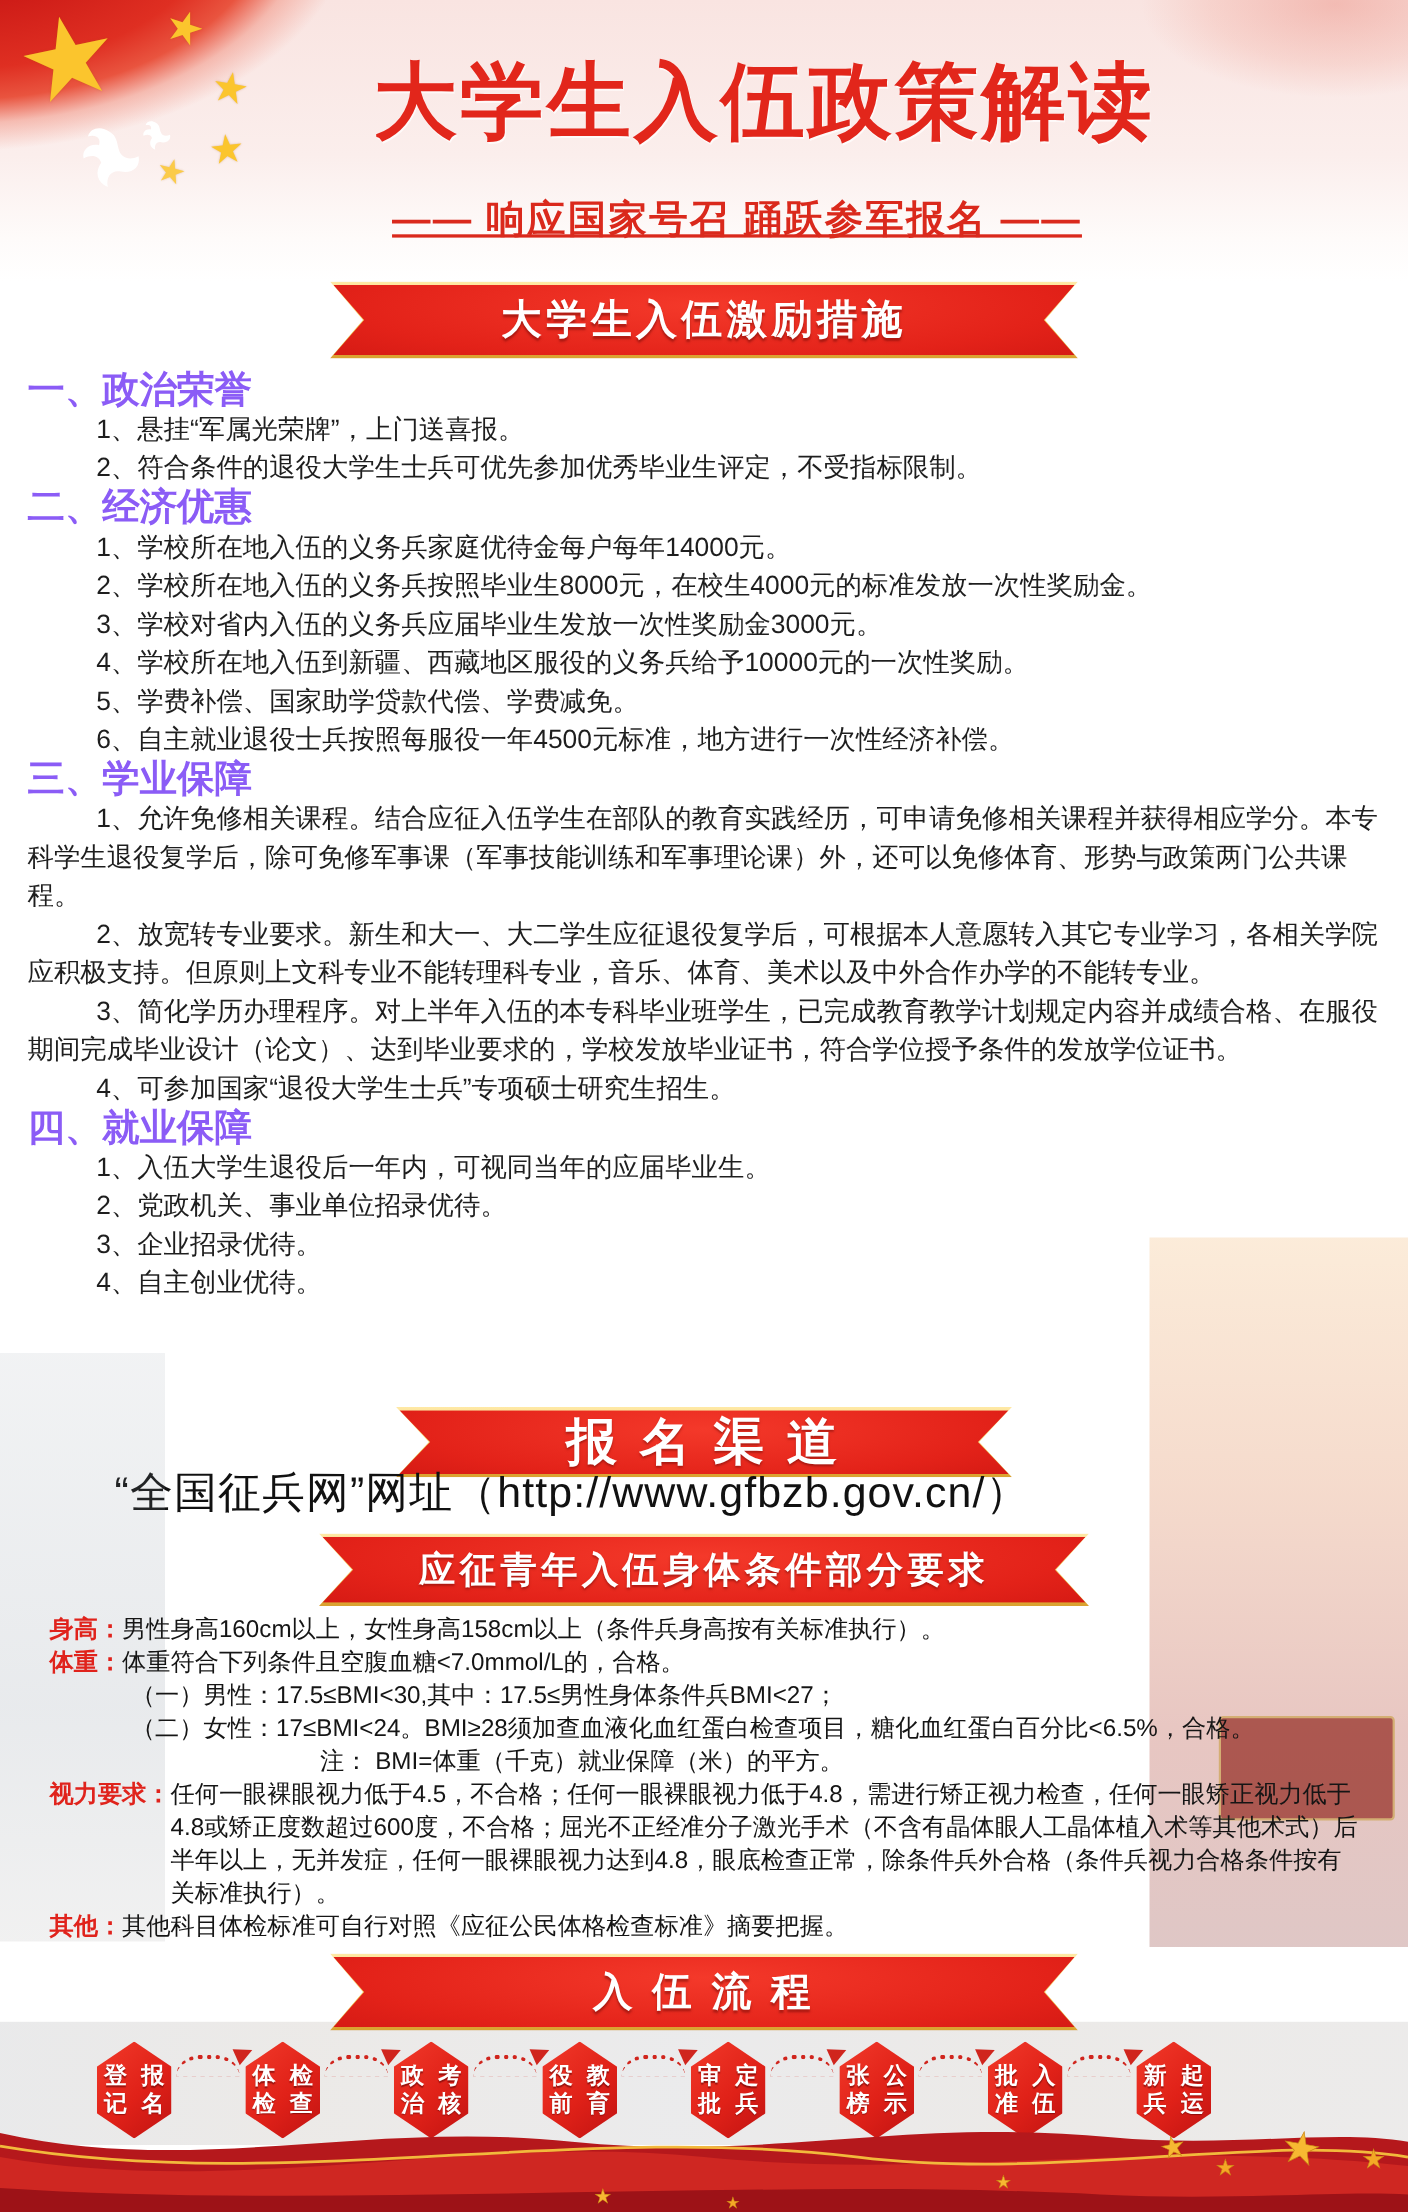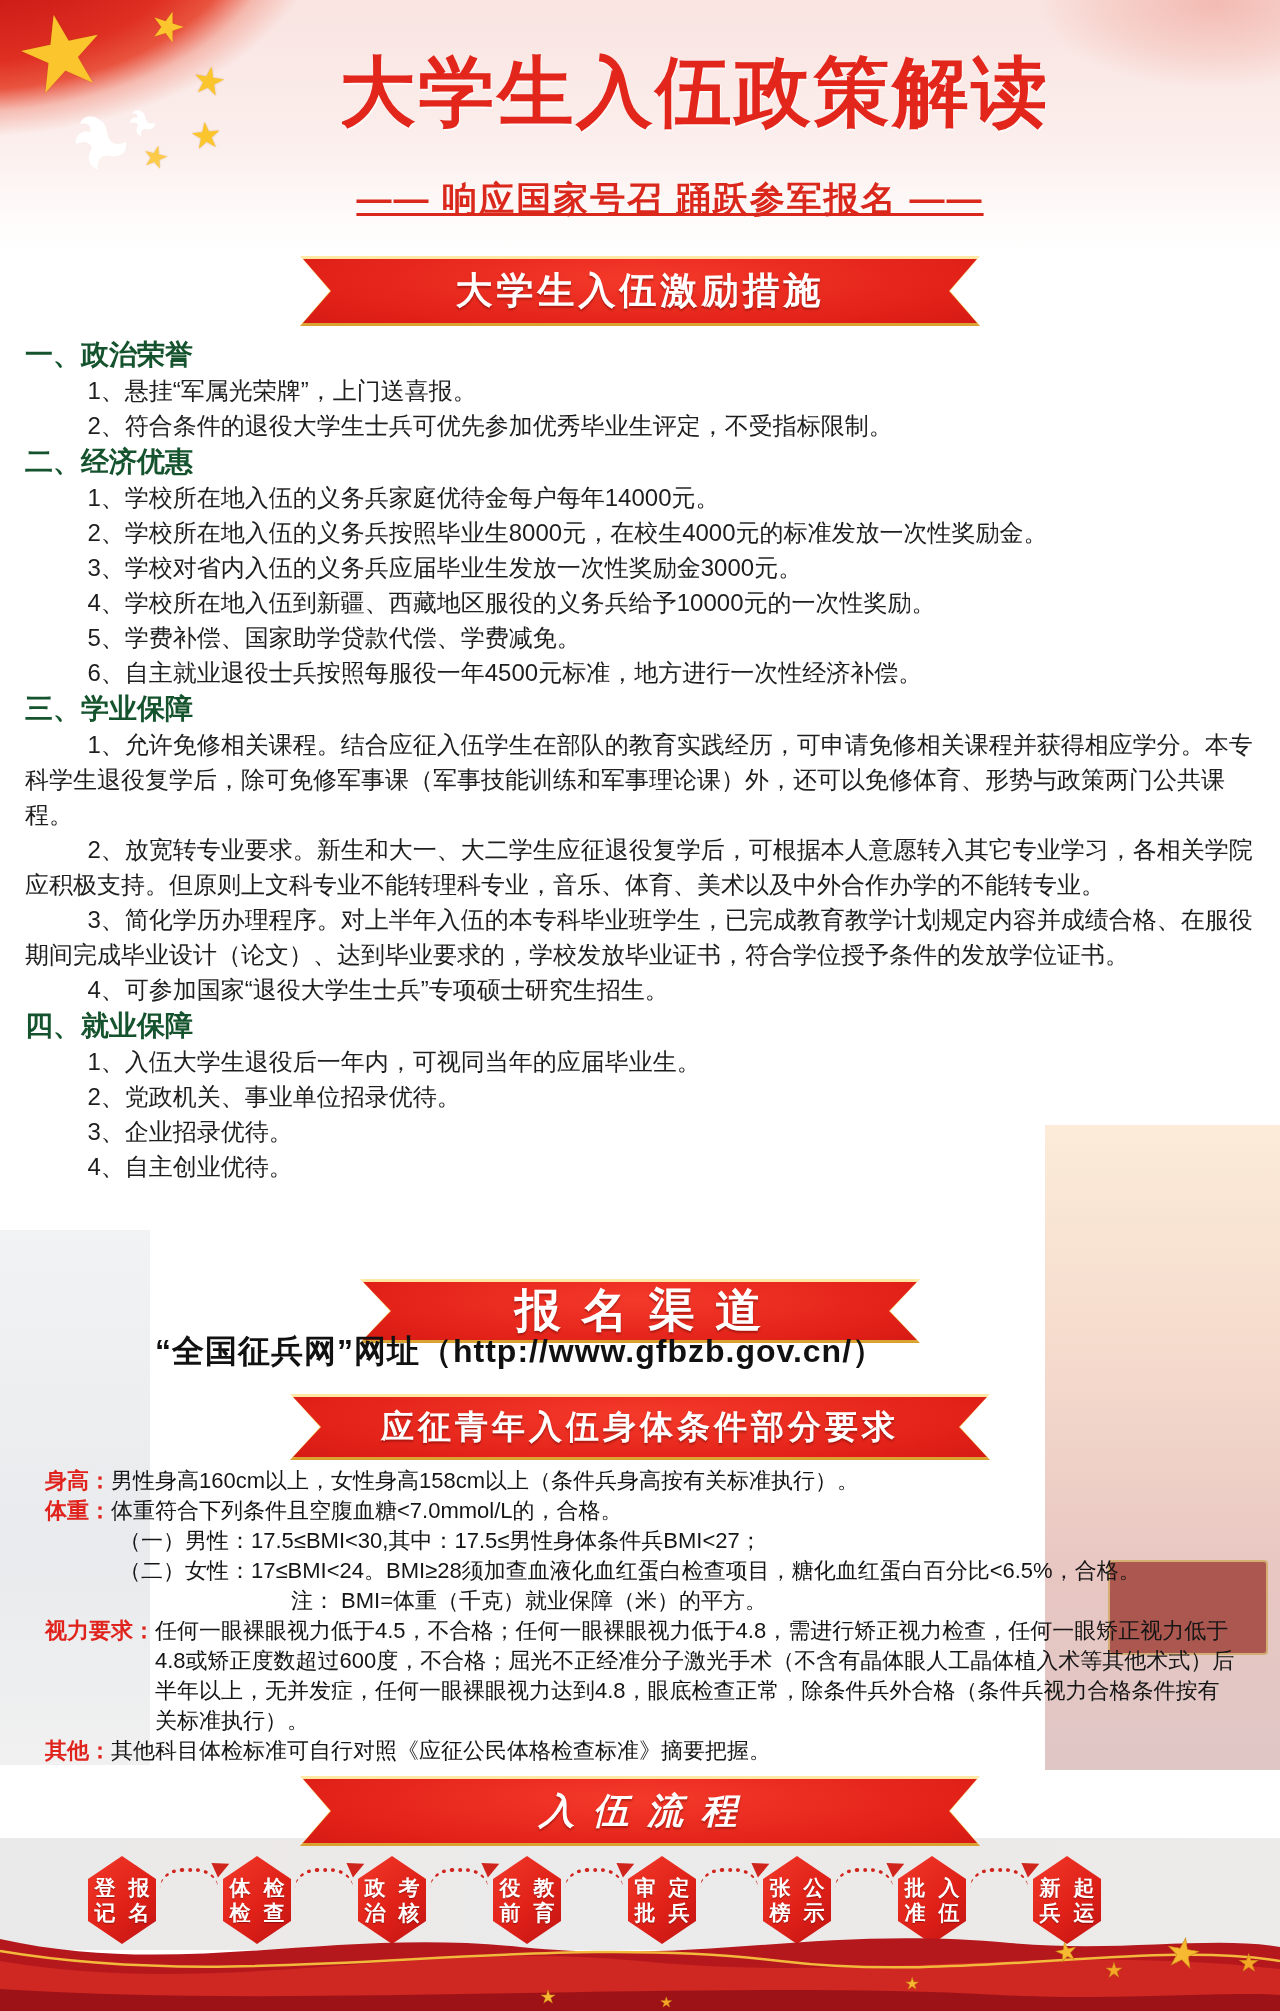--- a/index.html
+++ b/index.html
@@ -27,30 +27,30 @@
     background:linear-gradient(180deg,#ffe9a6,#eec04e 60%,#d9a12f); padding:3px;
     clip-path:polygon(0 0,100% 0,calc(100% - 30px) 50%,100% 100%,0 100%,30px 50%);
     filter:drop-shadow(0 3px 3px rgba(120,20,15,.35)); }
   .ribbon-inner{ width:100%; height:100%; display:flex; align-items:center; justify-content:center;
     background:radial-gradient(ellipse 85% 140% at 50% 30%, #f4392a 0%, #e32219 55%, #c8120f 100%);
     clip-path:polygon(0 0,100% 0,calc(100% - 28px) 50%,100% 100%,0 100%,28px 50%);
     color:#fff; font-weight:bold; letter-spacing:4px; text-shadow:0 2px 2px rgba(110,10,5,.5); }
   .rb1{ top:256px; width:680px; height:70px; font-size:37px; }
   .rb2{ top:1279px; width:560px; height:64px; font-size:46px; }
   .rb3{ top:1394px; width:700px; height:66px; font-size:33px; }
-  .rb4{ top:1776px; width:680px; height:70px; font-size:36px;font-style:italic; }
+  .rb4{ top:1776px; width:680px; height:70px; font-size:36px; }
 
   
   .incentives{ position:absolute; top:336px; left:25px; width:1230px; color:#222; }
-  .sec-head{ font-size:28px; line-height:37px; font-weight:bold; color:#14532d; }
+  .sec-head{ font-size:34px; line-height:37px; font-weight:bold; color:#8b5cf6; }
   .item{ font-size:24px; line-height:35px; text-indent:2.6em; color:#1e1e1e; }
 
   
   .url-line{ position:absolute; top:1330px; left:40px; width:960px; text-align:center;
-    font-size:32px; font-weight:bold; color:#111; letter-spacing:1px; }
+    font-size:39px; font-weight:normal; color:#111; letter-spacing:1px; }
 
   
   .reqs{ position:absolute; top:1466px; left:45px; width:1195px; font-size:22px; line-height:30px; color:#151515; }
   .req{ display:flex; }
   .req .lbl{ color:#e0231c; font-weight:bold; white-space:nowrap; }
   .req .txt{ flex:1; }
   .sub{ padding-left:74px; }
   .note{ padding-left:246px; }
 
   

